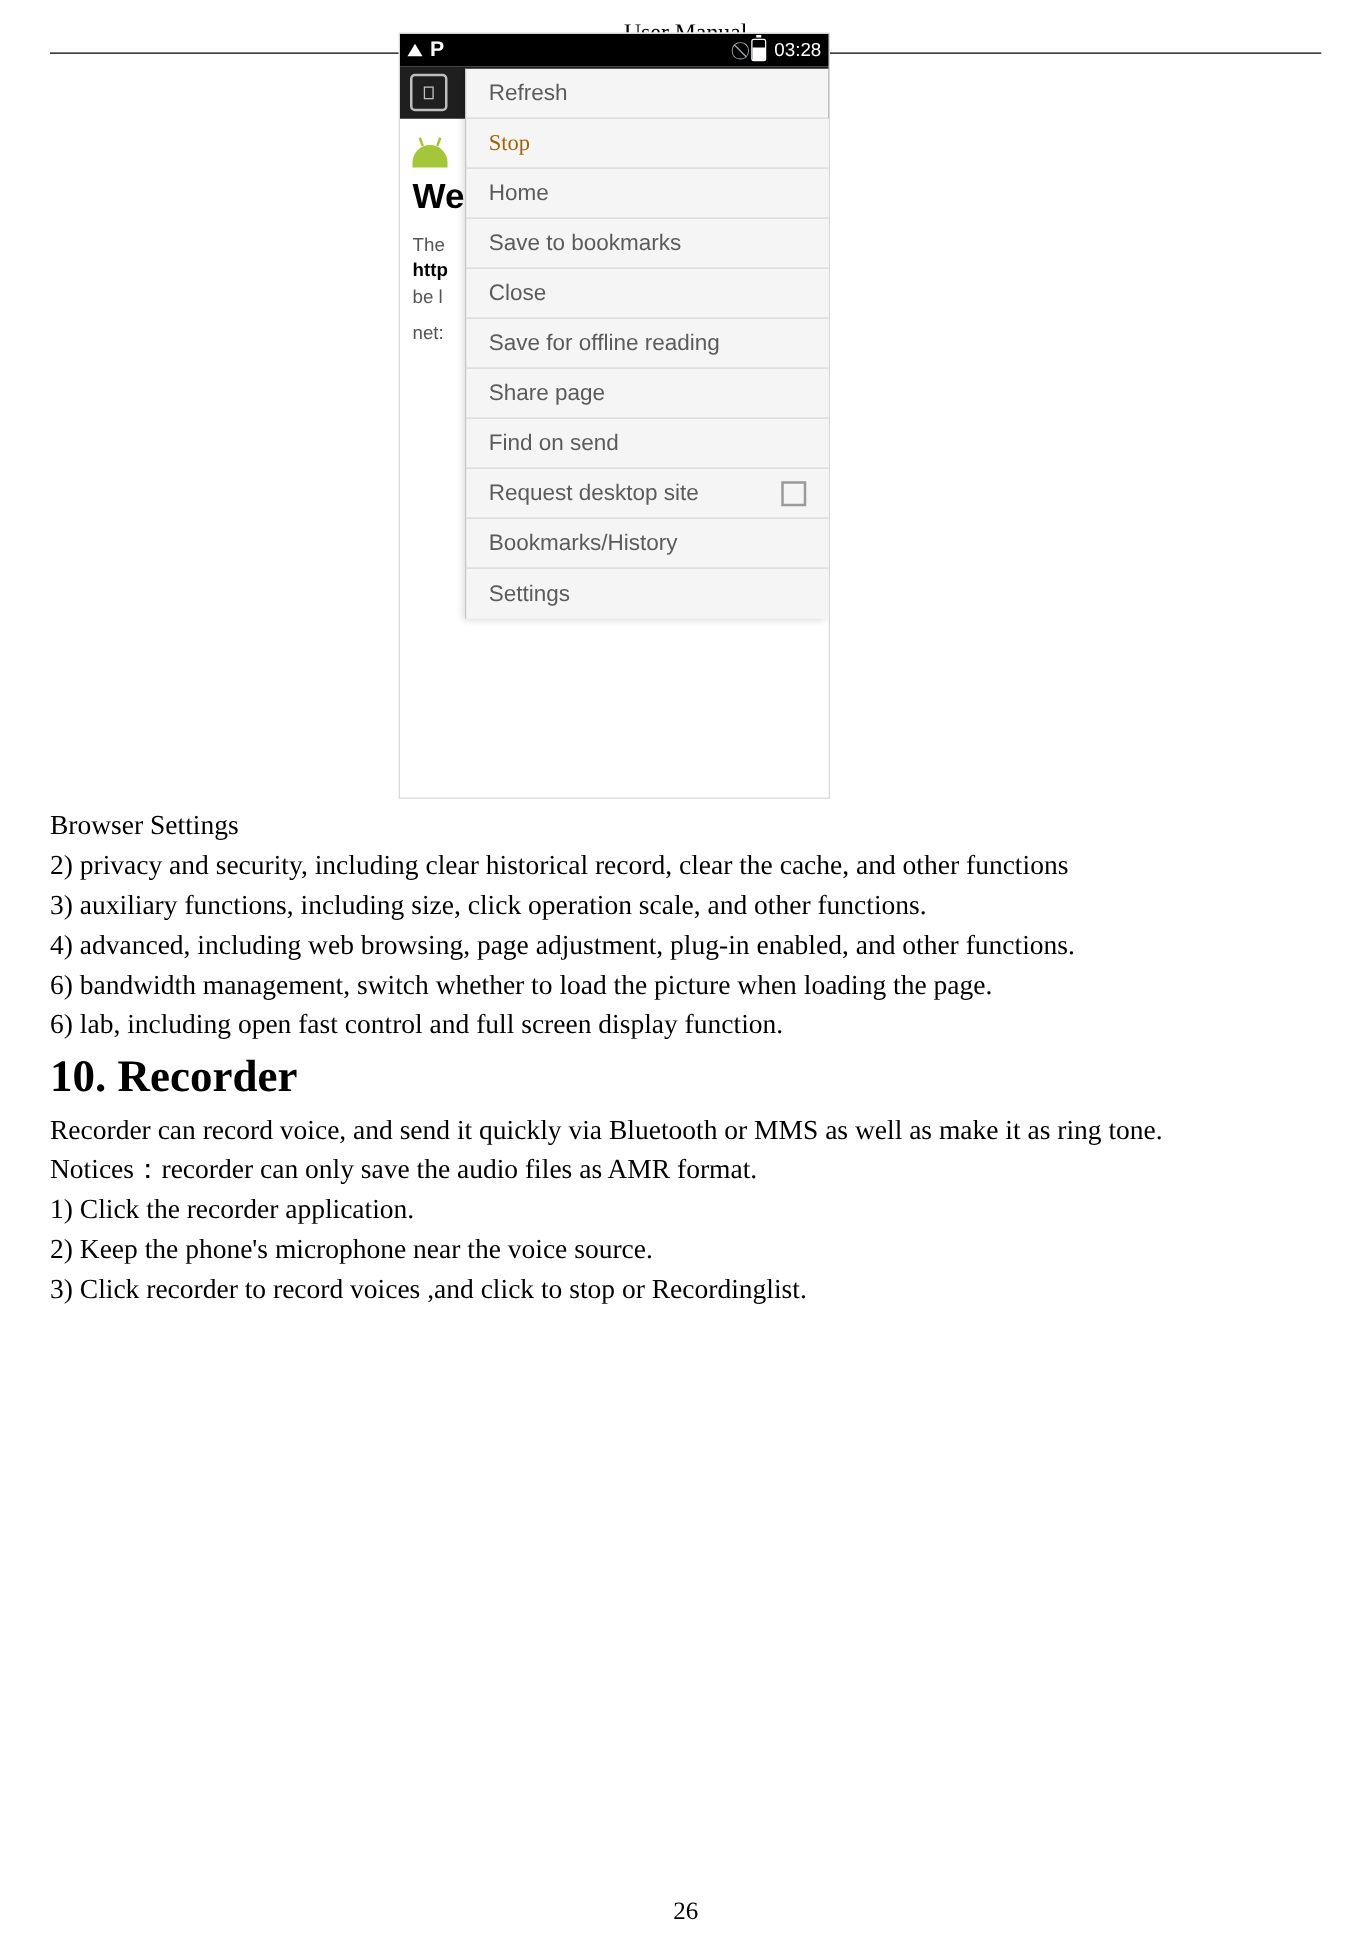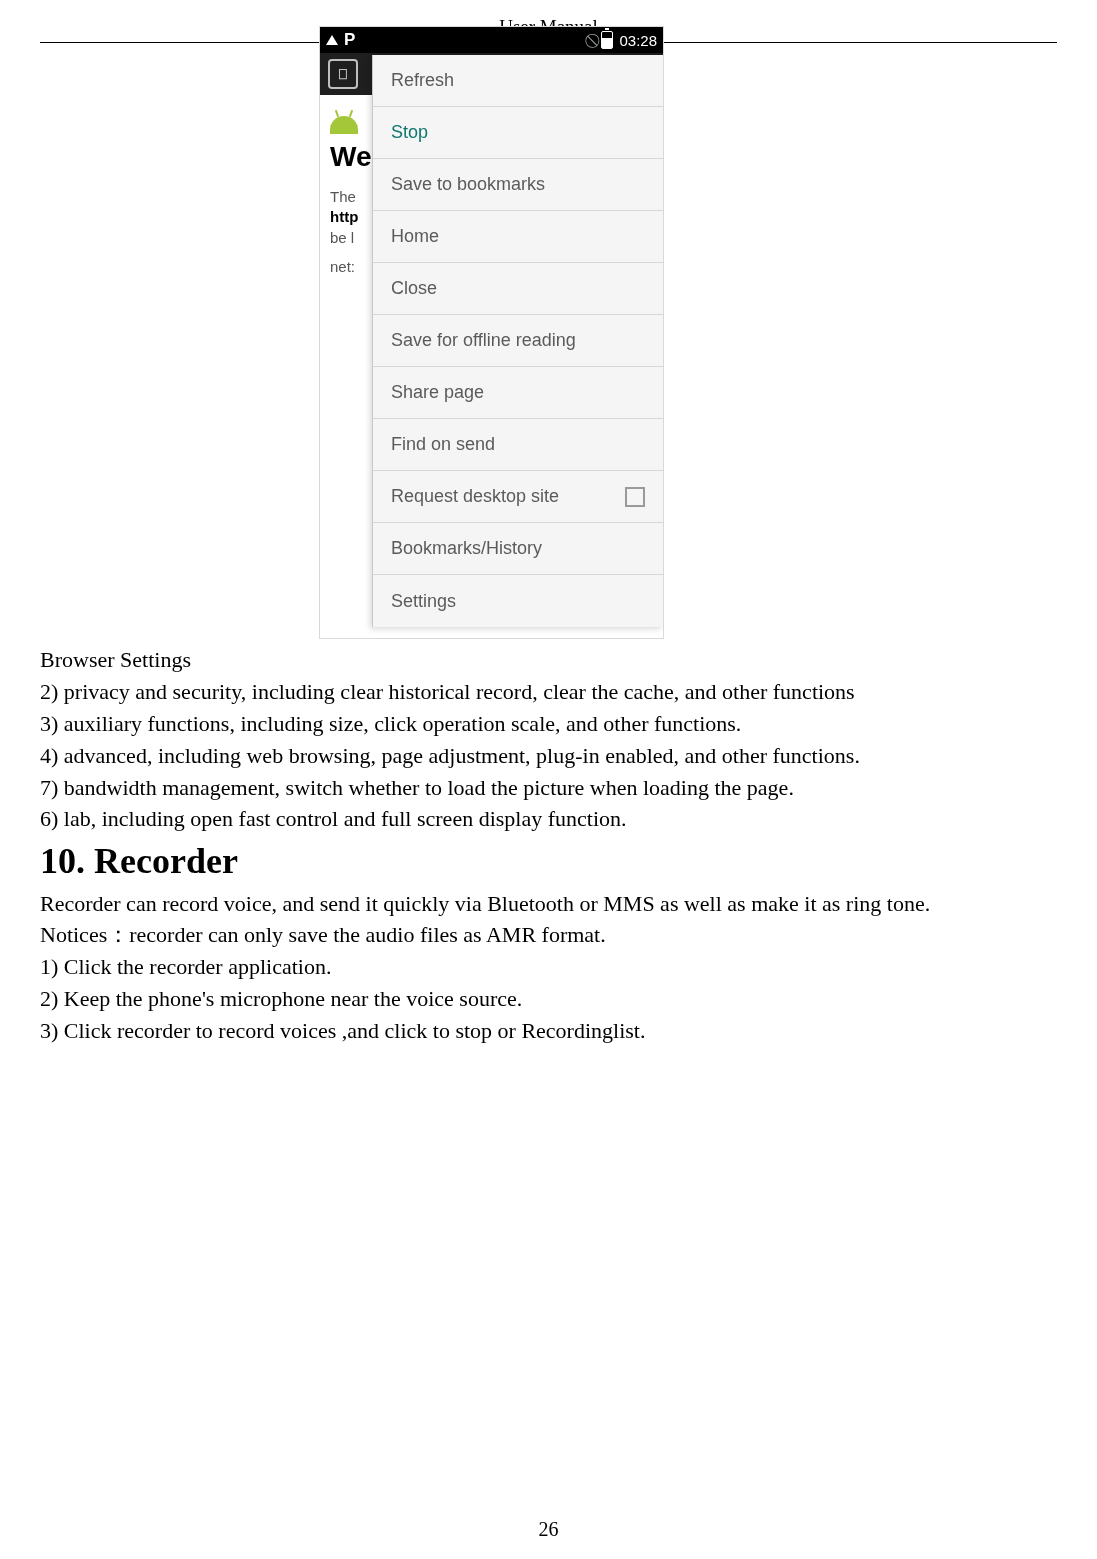--- a/index.html
+++ b/index.html
@@ -85,30 +85,30 @@
       position: absolute;
       left: 52px;
       top: 28px;
       right: 0;
       background: #f5f5f5;
       border-left: 1px solid #c8c8c8;
       box-shadow: -2px 2px 6px rgba(0,0,0,0.15);
       font-family: Arial, sans-serif;
     }
     .menu-item {
-      height: 52px;
+      height: 40px;
       display: flex;
       align-items: center;
       justify-content: space-between;
       padding: 0 18px;
       border-bottom: 1px solid #d6d6d6;
       font-size: 18px;
       color: #5b5b5b;
     }
-    .menu-item.disabled { color: #0f766e; }
+    .menu-item.disabled { color: #a16207; font-family: Liberation Serif, serif; }
     .menu-item:last-child { border-bottom: none; }
     .checkbox-empty {
       width: 20px; height: 20px; border: 2px solid #9a9a9a;
     }
     .doc-text {
       position: absolute;
       left: 40px;
       top: 644px;
       right: 40px;
       font-size: 22px;
@@ -170,24 +170,24 @@
   </div>
 
   <div class="dropdown-menu">
     <div class="menu-item">
       <span>Refresh</span>
     </div>
     <div class="menu-item disabled">
       <span>Stop</span>
     </div>
     <div class="menu-item">
+      <span>Home</span>
+    </div>
+    <div class="menu-item">
       <span>Save to bookmarks</span>
-    </div>
-    <div class="menu-item">
-      <span>Home</span>
     </div>
     <div class="menu-item">
       <span>Close</span>
     </div>
     <div class="menu-item">
       <span>Save for offline reading</span>
     </div>
     <div class="menu-item">
       <span>Share page</span>
     </div>
@@ -205,21 +205,21 @@
       <span>Settings</span>
     </div>
   </div>
 </div>
 
 <div class="doc-text">
   <p>Browser Settings</p>
   <p>2) privacy and security, including clear historical record, clear the cache, and other functions</p>
   <p>3) auxiliary functions, including size, click operation scale, and other functions.</p>
   <p>4) advanced, including web browsing, page adjustment, plug-in enabled, and other functions.</p>
-  <p>7) bandwidth management, switch whether to load the picture when loading the page.</p>
+  <p>6) bandwidth management, switch whether to load the picture when loading the page.</p>
   <p>6) lab, including open fast control and full screen display function.</p>
 
   <p class="section-title">10. Recorder</p>
 
   <p>Recorder can record voice, and send it quickly via Bluetooth or MMS as well as make it as ring tone.</p>
   <p>Notices：recorder can only save the audio files as AMR format.</p>
   <p>1) Click the recorder application.</p>
   <p>2) Keep the phone's microphone near the voice source.</p>
   <p>3) Click recorder to record voices ,and click to stop or Recordinglist.</p>
   <div class="spacer"></div>

